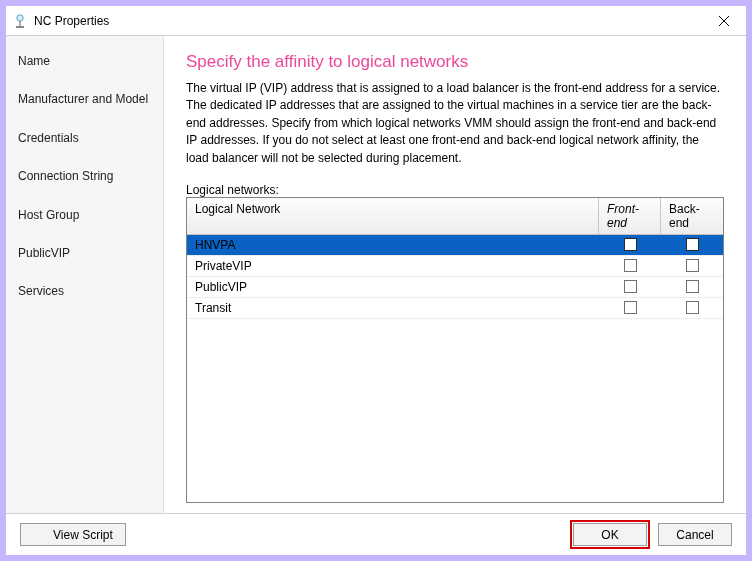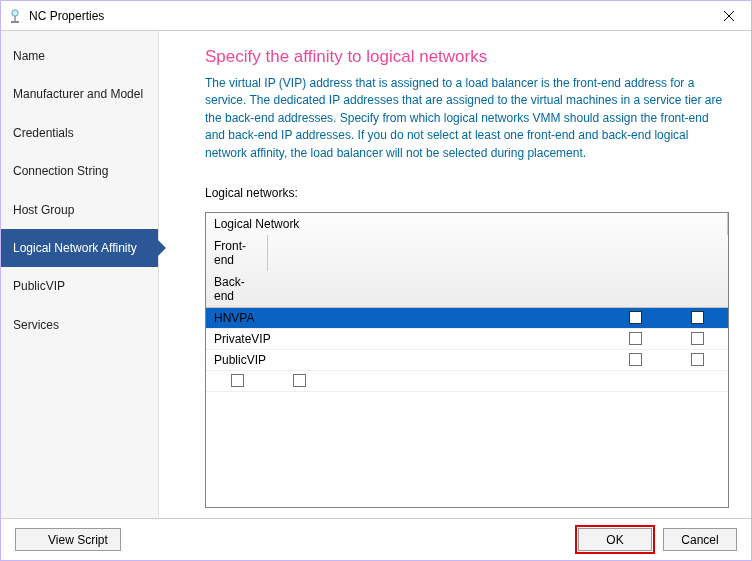--- a/index.html
+++ b/index.html
@@ -6,21 +6,21 @@
   body {
     margin: 0;
     font-family: "Segoe UI", Tahoma, sans-serif;
     font-size: 12px;
     background: #fff;
     color: #000;
   }
   .window {
     width: 752px;
     height: 561px;
-    border: 1px solid #c4b5fd;
+    border: 6px solid #c4b5fd;
     display: flex;
     flex-direction: column;
     background: #fff;
   }
   .titlebar {
     height: 30px;
     display: flex;
     align-items: center;
     padding: 0 0 0 6px;
     border-bottom: 1px solid #d0d0d0;
@@ -35,21 +35,20 @@
   .titlebar-close {
     width: 45px; height: 29px;
     display:flex; align-items:center; justify-content:center;
     font-size: 12px;
     cursor: pointer;
   }
   .body {
     flex: 1;
     display: flex;
     min-height: 0;
-    gap: 24px;
   }
   .sidebar {
     width: 158px;
     background: #f6f6f6;
     border-right: 1px solid #e0e0e0;
     display: flex;
     flex-direction: column;
     padding-top: 6px;
   }
   .side-item {
@@ -83,50 +82,49 @@
     min-width: 0;
   }
   .heading {
     color: #ec4899;
     font-size: 17px;
     font-weight: 400;
     margin-bottom: 8px;
   }
   .desc {
     font-size: 12px;
-    color: #0369a1;
+    color: #000000;
     line-height: 1.45;
-    margin-bottom: 24px;
+    margin-bottom: 16px;
   }
   .list-label {
     font-size: 12px;
-    margin-bottom: 12px;
+    margin-bottom: 0;
   }
   .grid-wrap {
     border: 1px solid #828282;
     flex: 1;
     display: flex;
     flex-direction: column;
     min-height: 0;
     background:#fff;
   }
   .grid-header {
     display: flex;
     background: linear-gradient(#fdfdfd,#ededed);
     border-bottom: 1px solid #c0c0c0;
     font-size: 12px;
-    flex-direction: column;
   }
   .gh-col {
     padding: 4px 8px;
     border-right: 1px solid #c8c8c8;
   }
   .gh-col:last-child { border-right: none; }
   .col-name { flex: 1; }
-  .col-fe { width: 62px; text-align: left; }
+  .col-fe { width: 62px; text-align: left; font-style: italic; }
   .col-be { width: 62px; text-align: left; }
   .grid-body {
     flex:1;
     overflow:auto;
   }
   .grid-row {
     display: flex;
     align-items: center;
     font-size: 12px;
     height: 21px;
@@ -193,21 +191,20 @@
     </div>
   </div>
 
   <div class="body">
     <div class="sidebar" id="sidebar">
         <div class="side-item">Name</div>
         <div class="side-item">Manufacturer and Model</div>
         <div class="side-item">Credentials</div>
         <div class="side-item">Connection String</div>
         <div class="side-item">Host Group</div>
-        <div class="side-item selected">Logical Network Affinity</div>
         <div class="side-item">PublicVIP</div>
         <div class="side-item">Services</div>
       </div>
 
     <div class="main">
       <div class="heading">Specify the affinity to logical networks</div>
       <div class="desc">The virtual IP (VIP) address that is assigned to a load balancer is the front-end address for a service. The dedicated IP addresses that are assigned to the virtual machines in a service tier are the back-end addresses. Specify from which logical networks VMM should assign the front-end and back-end IP addresses. If you do not select at least one front-end and back-end logical network affinity, the load balancer will not be selected during placement.</div>
       <div class="list-label">Logical networks:</div>
 
       <div class="grid-wrap">
@@ -238,20 +235,21 @@
             <div class="grid-row">
               <div class="gr-col gr-name">PublicVIP</div>
               <div class="gr-col gr-check">
                 <div class="chk"></div>
               </div>
               <div class="gr-col gr-check">
                 <div class="chk"></div>
               </div>
             </div>
             <div class="grid-row">
+              <div class="gr-col gr-name">Transit</div>
               <div class="gr-col gr-check">
                 <div class="chk"></div>
               </div>
               <div class="gr-col gr-check">
                 <div class="chk"></div>
               </div>
             </div>
           </div>
       </div>
     </div>

